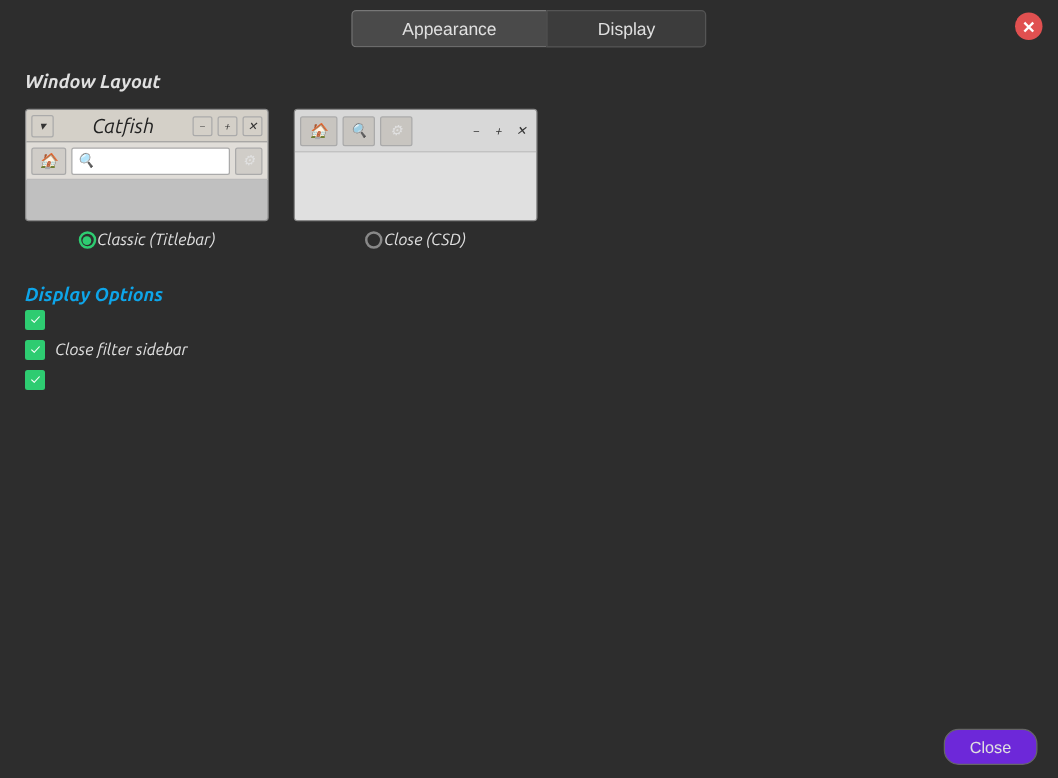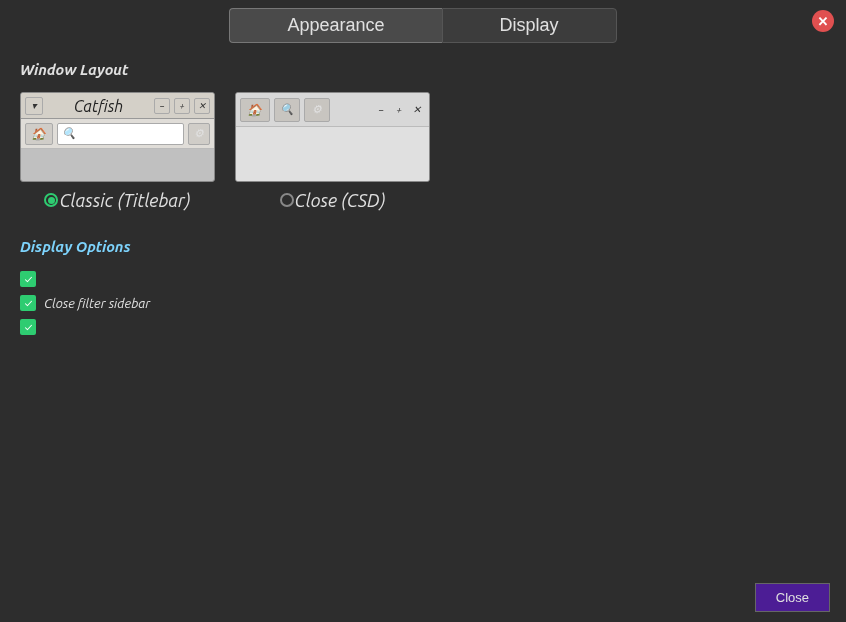--- a/index.html
+++ b/index.html
@@ -18,26 +18,26 @@
     
     .tab-bar {
       display: flex;
       justify-content: center;
       align-items: center;
       padding: 8px 0;
       gap: 0;
     }
 
     .tab-btn {
-      padding: 6px 57px;
+      padding: 6px 40px;
       background: #3c3c3c;
       border: 1px solid #555;
       color: #e0e0e0;
       cursor: pointer;
-      font-size: 18px;
+      font-size: 14px;
     }
 
     .tab-btn:first-child {
       border-radius: 4px 0 0 4px;
       border-right: none;
     }
 
     .tab-btn:last-child {
       border-radius: 0 4px 4px 0;
     }
@@ -267,21 +267,21 @@
     .modern-body {
       background: #e0e0e0;
       height: 56px;
     }
 
     
     .radio-label {
       display: flex;
       align-items: center;
       gap: 1px;
-      font-size: 18px;
+      font-size: 13px;
       color: #e0e0e0;
     }
 
     .radio-circle {
       width: 14px;
       height: 14px;
       border-radius: 50%;
       border: 2px solid #888;
       display: flex;
       align-items: center;
@@ -297,22 +297,22 @@
       width: 7px;
       height: 7px;
       border-radius: 50%;
       background: #2ecc71;
     }
 
     
     .display-options-title {
       font-size: 15px;
       font-weight: bold;
-      color: #7dd3fc;
-      margin-bottom: 16px;
+      color: #0ea5e9;
+      margin-bottom: 4px;
     }
 
     .checkbox-option {
       display: flex;
       align-items: center;
       gap: 8px;
       margin-bottom: 8px;
       font-size: 13px;
       color: #e0e0e0;
     }
@@ -333,24 +333,24 @@
     
     .bottom-bar {
       position: absolute;
       bottom: 0;
       right: 0;
       padding: 10px 16px;
     }
 
     .close-btn {
       padding: 6px 20px;
-      background: #4c1d95;
+      background: #6d28d9;
       border: 1px solid #666;
       color: #e0e0e0;
-      border-radius: 0;
+      border-radius: 12px;
       cursor: pointer;
       font-size: 13px;
     }
 
     .search-icon-text {
       color: #666;
       font-size: 11px;
     }
   </style>
 </head>

